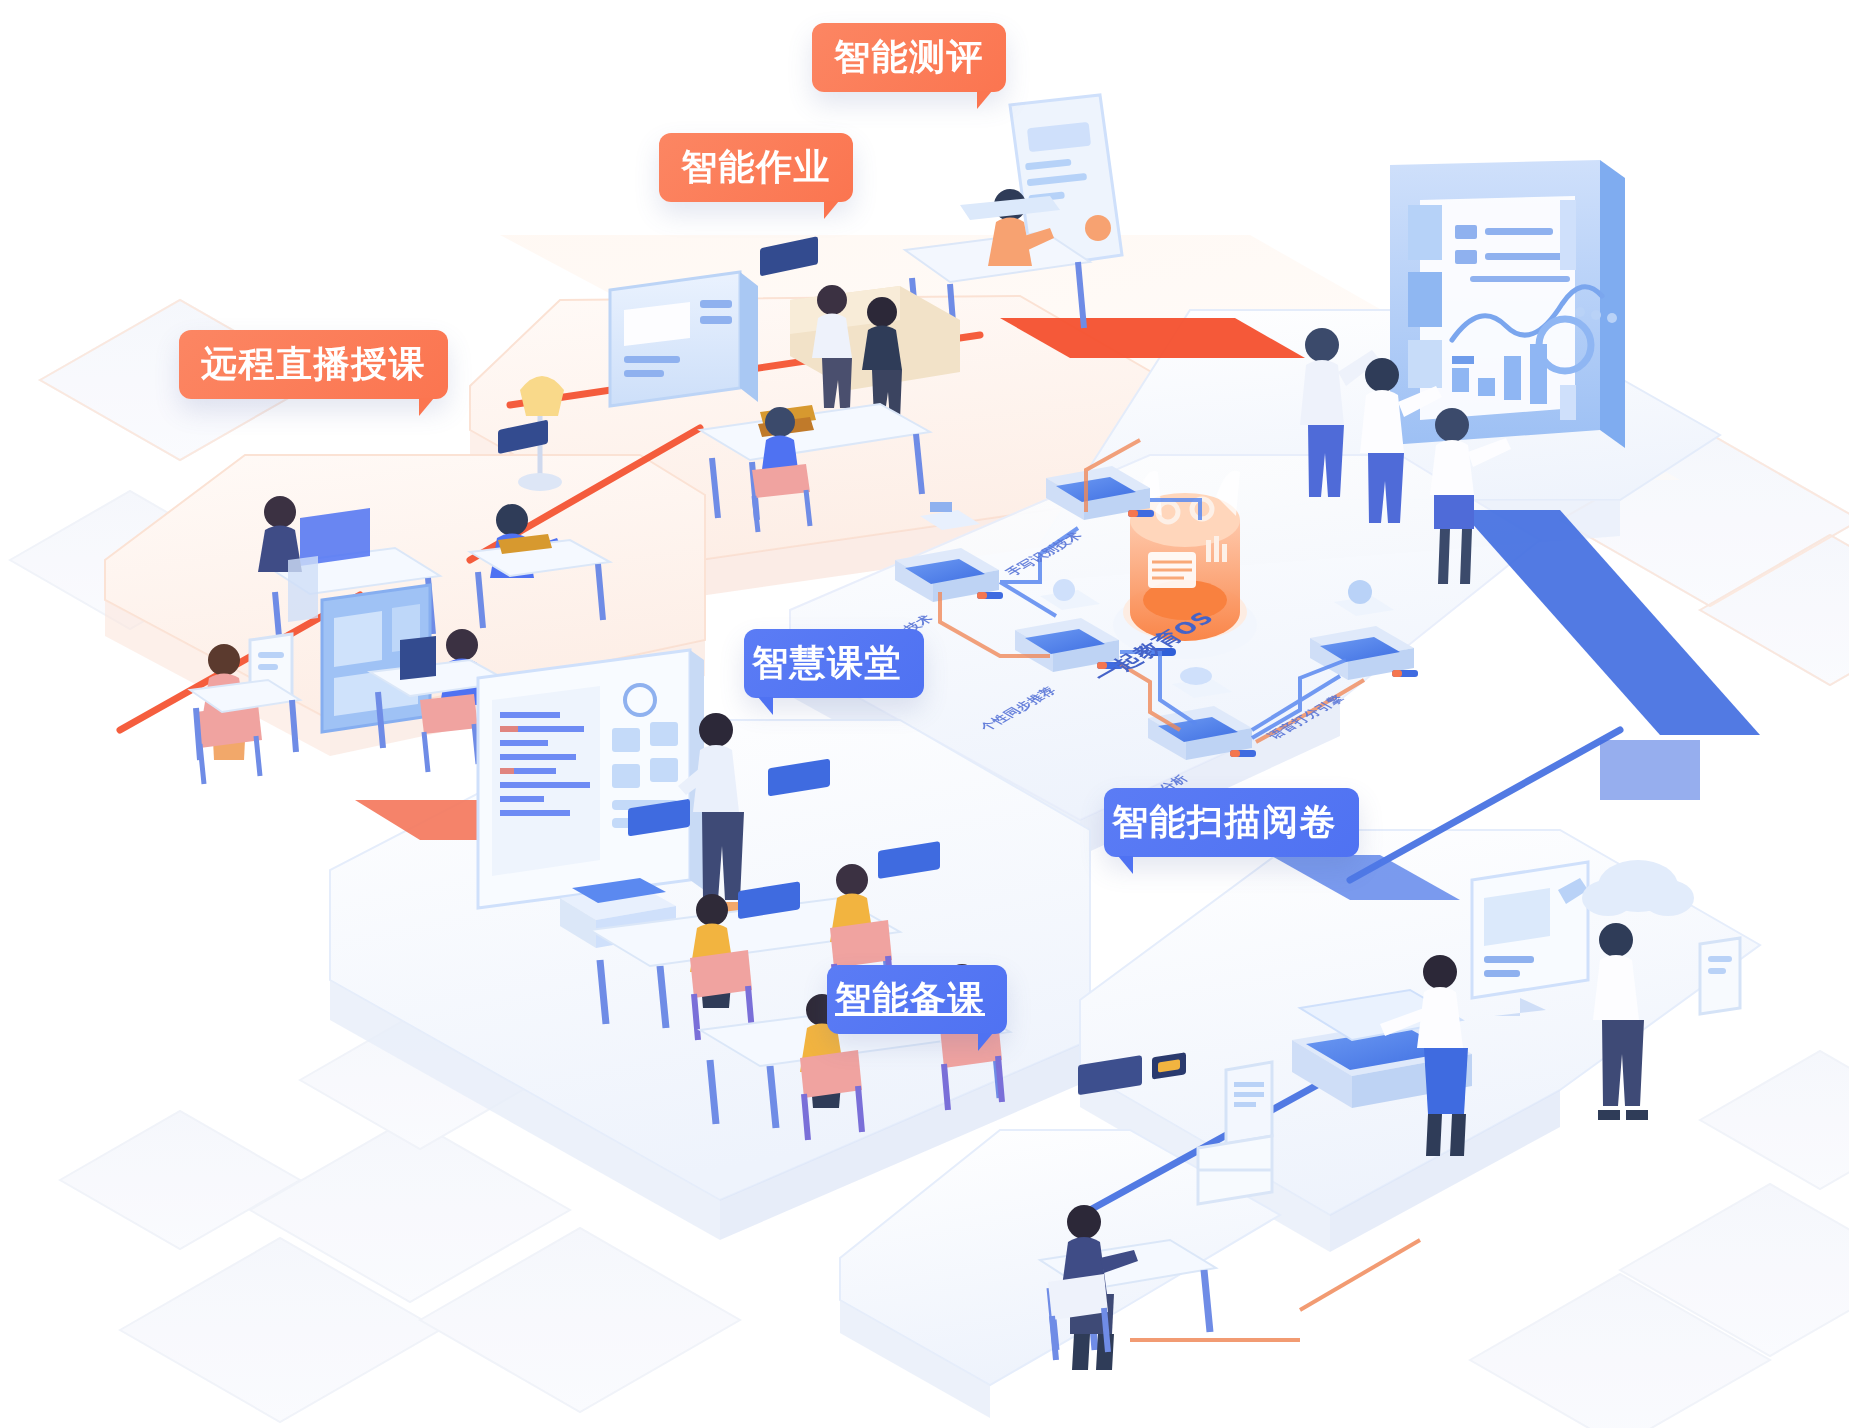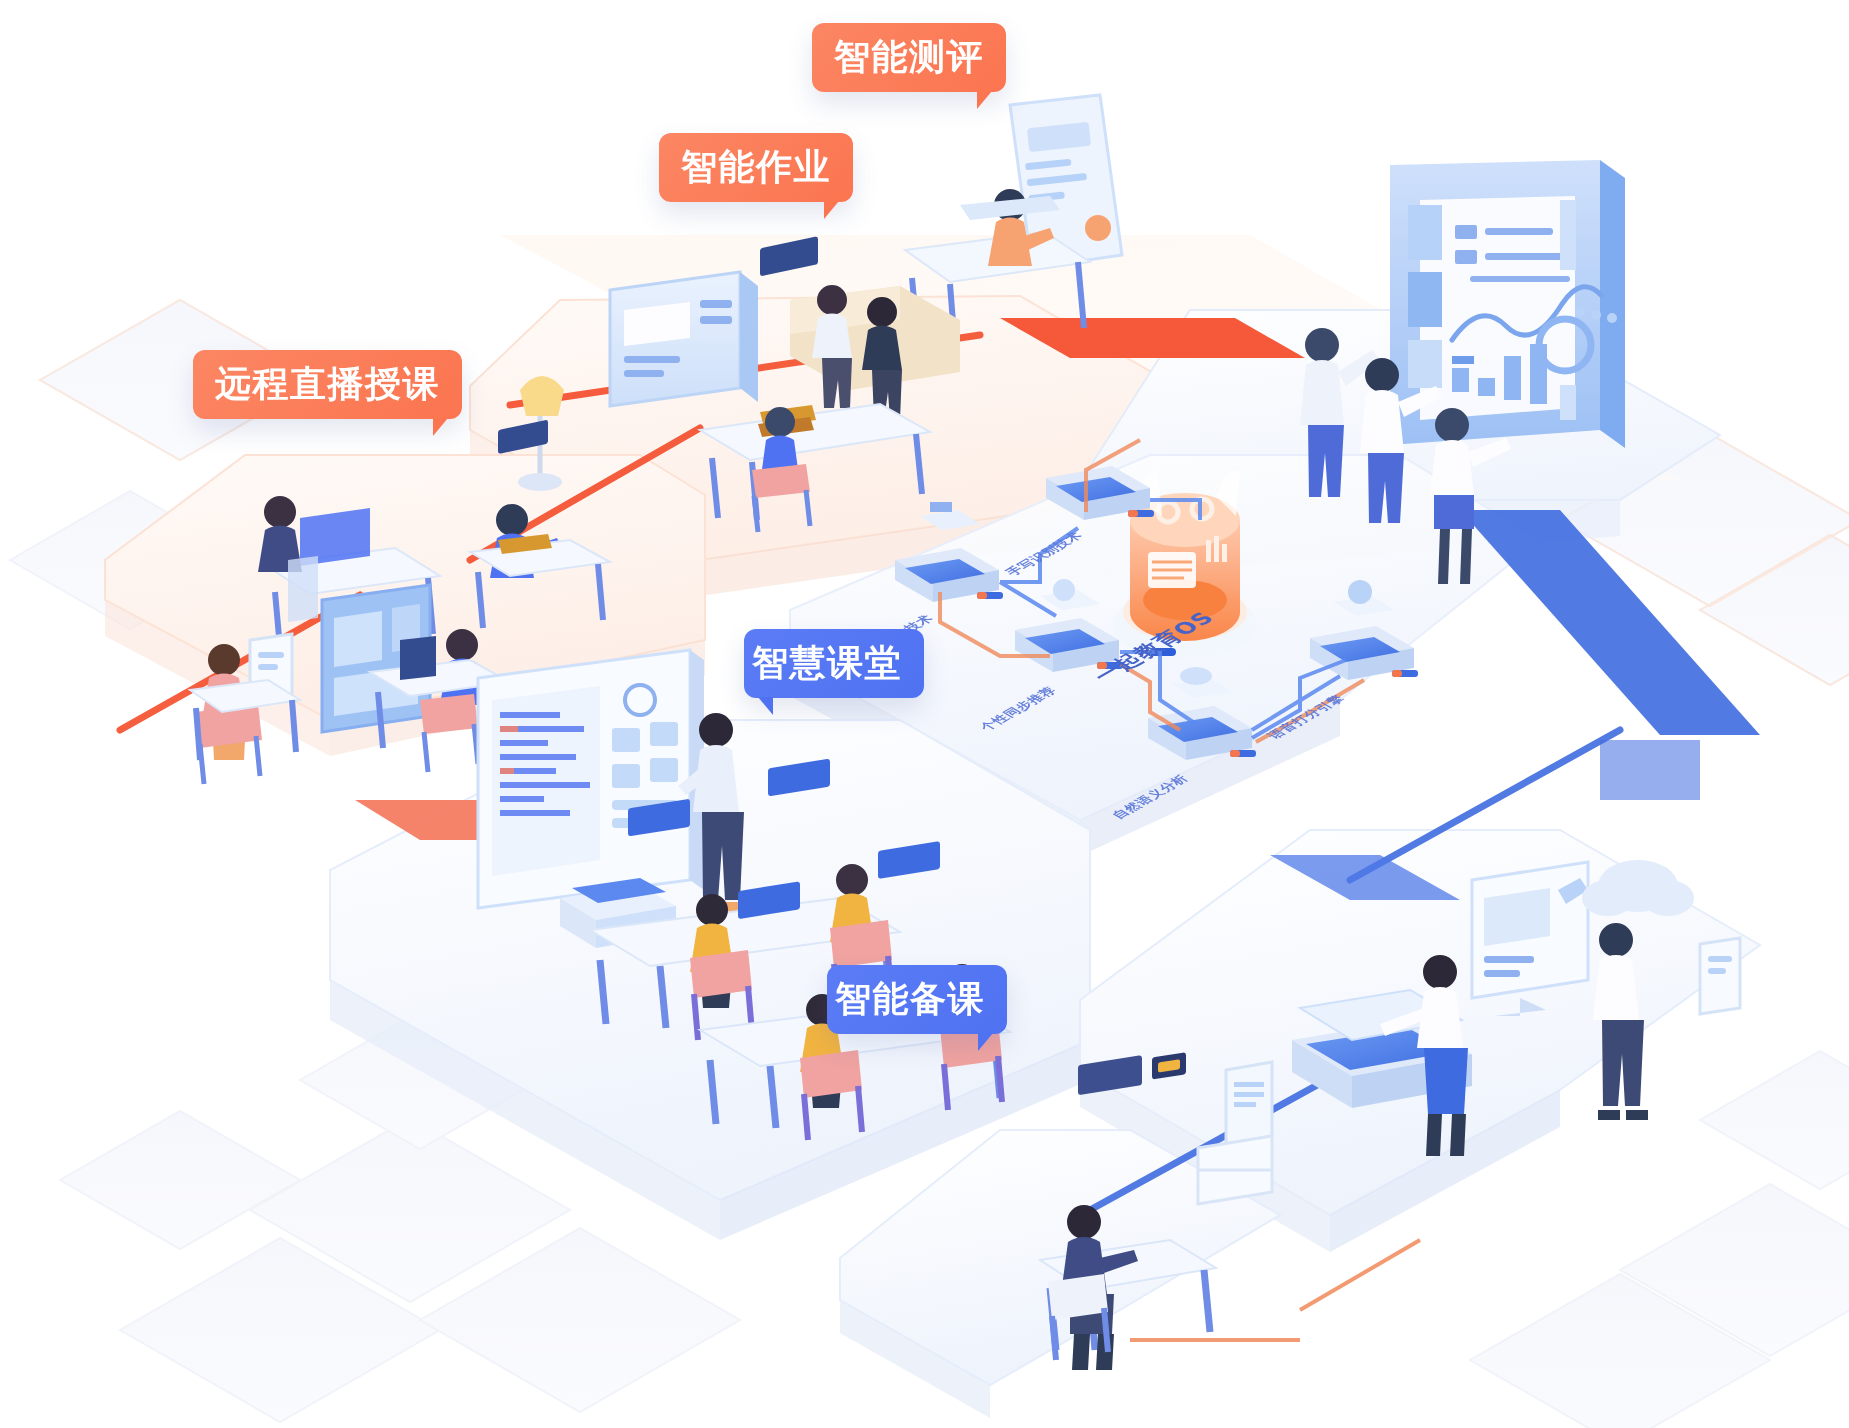--- a/index.html
+++ b/index.html
@@ -616,21 +616,22 @@
   <div class="micro" style="left:855px;top:628px;">拍照批改技术</div>
   <div class="micro" style="left:978px;top:700px;">个性同步推荐</div>
   <div class="micro" style="left:1110px;top:788px;">自然语义分析</div>
   <div class="micro" style="left:1266px;top:708px;">语音打分引擎</div>
 
   <div class="tip o1 tail-right" style="left:812px;top:23px;">智能测评</div>
 
   <div class="tip o1 tail-right" style="left:659px;top:133px;">智能作业</div>
 
 
-  <div class="tip o1 tail-right" style="left:193px;top:330px;margin-top:20px;">远程直播授课</div>
+  <div class="tip o1 tail-right" style="left:179px;top:330px;">远程直播授课</div>
 
   <div class="tip b1 tail-left" style="left:744px;top:629px;">智慧课堂</div>
 
 
-
-  <div class="tip b1 tail-right" style="left:827px;top:965px;">智能备课</div>
+  <div class="tip b1 tail-left" style="left:1104px;top:788px;">智能扫描阅卷</div>
+
+  <div class="tip b1 tail-right" style="left:827px;top:965px;text-decoration:underline;">智能备课</div>
 
 </div>
 
 </body></html>

